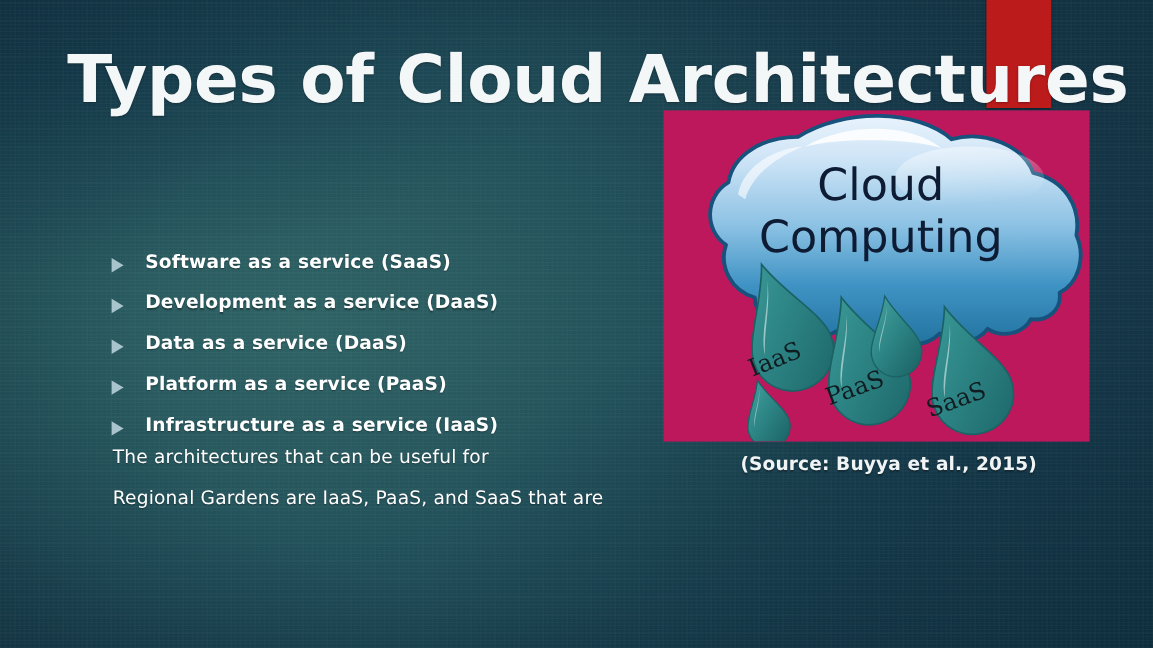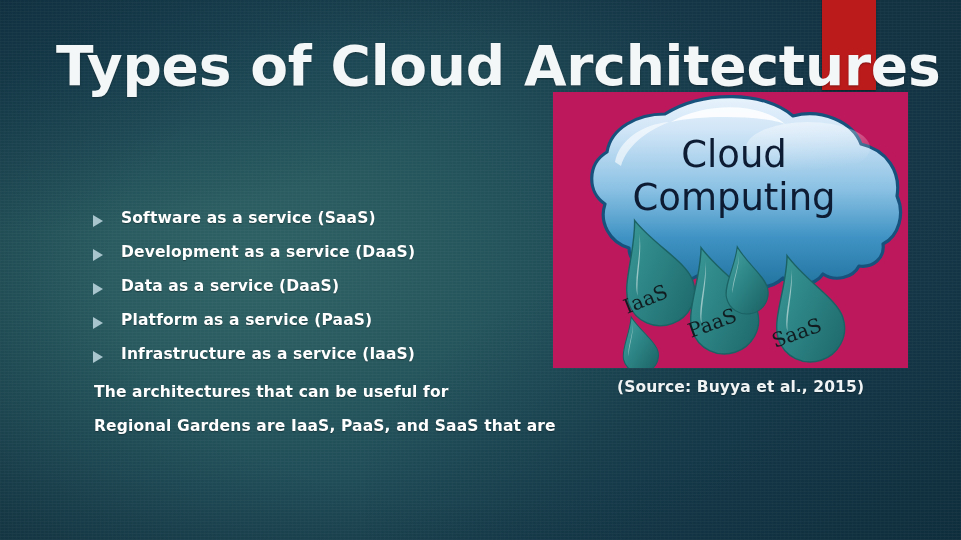--- a/index.html
+++ b/index.html
@@ -105,24 +105,23 @@
   }
 
   
   .para {
     position: absolute;
     left: 94px;
     top: 371px;
     width: 600px;
     color: #ffffff;
     font-size: 15.5px;
-    font-weight: bold;
+    font-weight: normal;
     letter-spacing: .15px;
     text-shadow: 0 1px 1px rgba(0,0,0,.35);
-    margin-top: 11px;
   }
   .para-line1 { line-height: 20px; margin-bottom: 13px; }
   .para-line2 { line-height: 22px; }
   .para-line2 .indent {
     display: block;
     padding-left: 26px;
   }
 
   
   .source {

